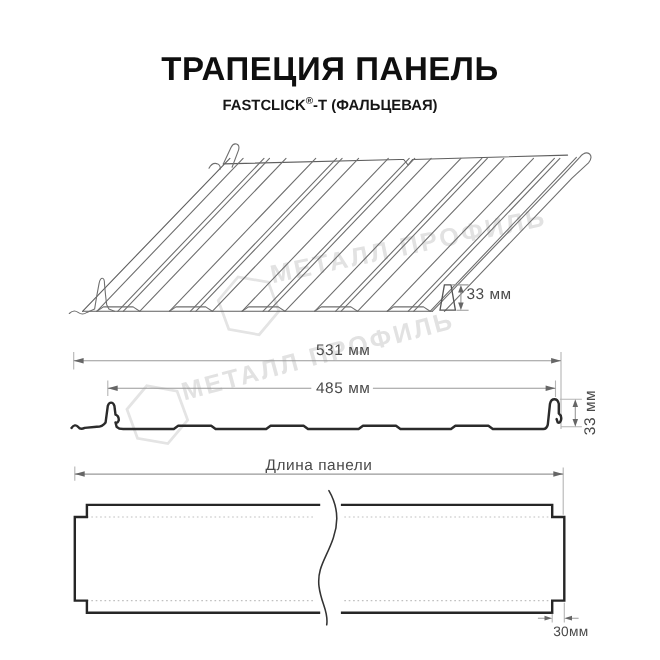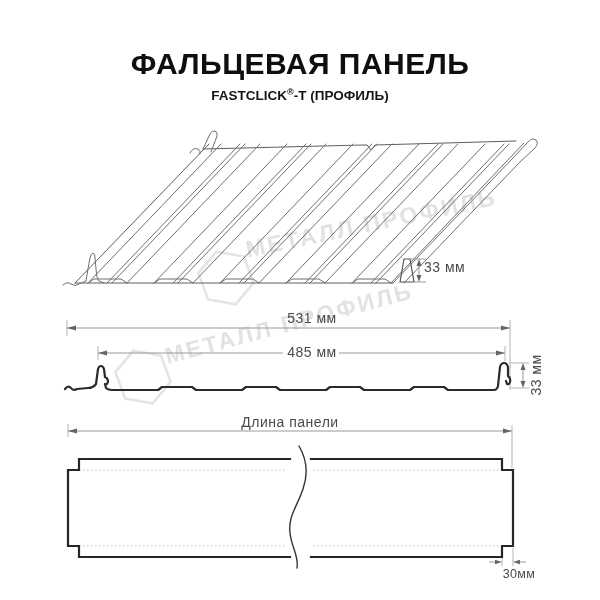--- a/index.html
+++ b/index.html
@@ -13,22 +13,22 @@
   svg{position:absolute;left:0;top:0;}
   .dimtxt{font-size:14px;fill:#4a4a4a;letter-spacing:.5px;}
   .dimtxt-s{font-size:12.5px;fill:#4a4a4a;letter-spacing:.3px;}
   .wmtxt{font-size:23px;font-weight:bold;letter-spacing:2.5px;fill:#e2e2e2;}
 </style>
 </head>
 <body>
 
 <div class="page">
 
-  <div class="title">ФАЛЬЦЕВАЯ ПАНЕЛЬ</div>
-  <div class="subtitle"><span>FASTCLICK</span><span class="sup">®</span><span>-T (ПРОФИЛЬ)</span></div>
+  <div class="title">ТРАПЕЦИЯ ПАНЕЛЬ</div>
+  <div class="subtitle"><span>FASTCLICK</span><span class="sup">®</span><span>-T (ФАЛЬЦЕВАЯ)</span></div>
 
   <svg width="600" height="600" viewBox="0 0 600 600">
 
     <g>
       <polygon points="253.6,282.9 235.6,304.3 208,299.4 198.4,273.1 216.4,251.7 244,256.6" fill="none" stroke="#e4e4e4" stroke-width="2.5"></polygon>
       <text class="wmtxt" x="0" y="0" text-anchor="middle" transform="translate(373,231) rotate(-12)">МЕТАЛЛ ПРОФИЛЬ</text>
     </g>
     <g>
       <polygon points="170.6,381.9 152.6,403.3 125,398.4 115.4,372.1 133.4,350.7 161,355.6" fill="none" stroke="#e4e4e4" stroke-width="2.5"></polygon>
       <text class="wmtxt" x="0" y="0" text-anchor="middle" transform="translate(291,331) rotate(-15)">МЕТАЛЛ ПРОФИЛЬ</text>

